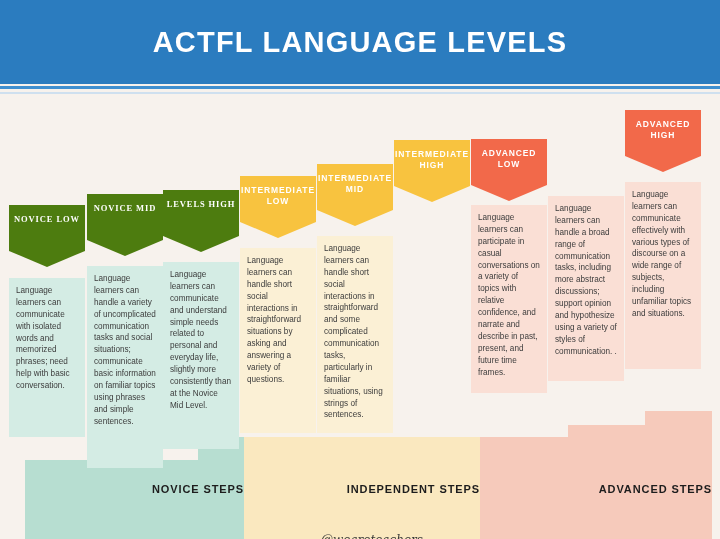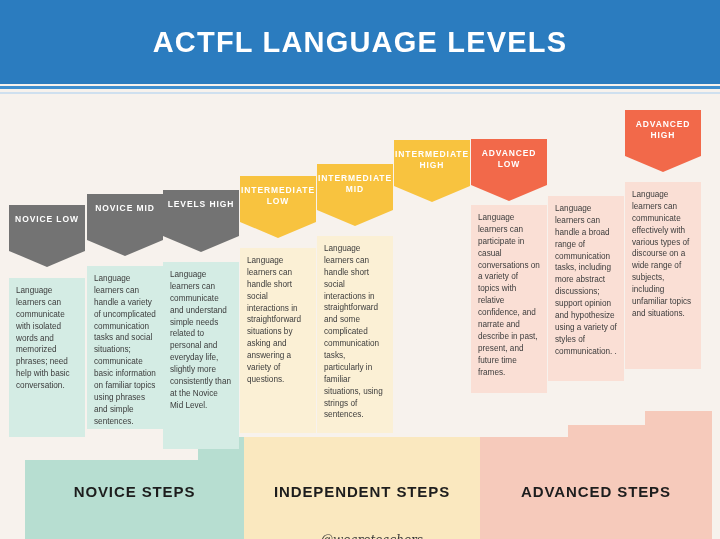--- a/index.html
+++ b/index.html
@@ -47,44 +47,44 @@
     color:#ffffff;
     font-size:8.5px;
     font-weight:bold;
     letter-spacing:0.9px;
     text-align:center;
     line-height:1.35;
     padding-top:9px;
     box-sizing:border-box;
     clip-path:polygon(0 0, 100% 0, 100% 74%, 50% 100%, 0 74%);
   }
-  .banner.teal{background:#737373;}
+  .banner.teal{background:#4d7c0f;font-family:Liberation Serif, serif;}
   .banner.yellow{background:#f8c33f;}
   .banner.orange{background:#f2694a;}
 
   .body{
     position:absolute;left:0;
     box-sizing:border-box;
     padding:7px 7px 6px 7px;
     font-size:8.2px;
     line-height:1.45;
     color:#3c3c3c;
   }
   .body.teal{background:#d4ece4;}
   .body.yellow{background:#fbf0d5;}
   .body.orange{background:#fadfd5;}
 
   
   .group-label{
     position:absolute;
-    font-size:15px;
+    font-size:11px;
     font-weight:bold;
     letter-spacing:0.9px;
     color:#1d1d1d;
-    text-align:center;
+    text-align:right;
   }
   .watermark{
     position:absolute;
     font-family:"DejaVu Serif", serif;
     font-style:italic;
     font-size:12px;
     color:#3a3a3a;
     text-align:center;
     width:220px;
   }
@@ -108,21 +108,21 @@
       <div class="stair adv" style="left: 568px; width: 77px; top: 425px; height: 114px;"></div>
       <div class="stair adv" style="left: 645px; width: 67px; top: 411px; height: 128px;"></div>
     </div>
 
   <div id="cols">
       <div class="col" style="left: 9px; top: 0px; width: 76px; height: 539px;">
         <div class="body teal" style="top: 278px; width: 76px; height: 159px;">Language learners can communicate with isolated words and memorized phrases; need help with basic conversation.</div>
         <div class="banner teal" style="top: 205px; height: 62px;">NOVICE LOW</div>
       </div>
       <div class="col" style="left: 87px; top: 0px; width: 76px; height: 539px;">
-        <div class="body teal" style="top: 266px; width: 76px; height: 163px;">Language learners can handle a variety of uncomplicated communication tasks and social situations; communicate basic information on familiar topics using phrases and simple sentences.</div>
+        <div class="body teal" style="top: 266px; width: 76px; height: 202px;">Language learners can handle a variety of uncomplicated communication tasks and social situations; communicate basic information on familiar topics using phrases and simple sentences.</div>
         <div class="banner teal" style="top: 194px; height: 62px;">NOVICE MID</div>
       </div>
       <div class="col" style="left: 163px; top: 0px; width: 76px; height: 539px;">
         <div class="body teal" style="top: 262px; width: 76px; height: 187px;">Language learners can communicate and understand simple needs related to personal and everyday life, slightly more consistently than at the Novice Mid Level.</div>
         <div class="banner teal" style="top: 190px; height: 62px;">LEVELS HIGH</div>
       </div>
       <div class="col" style="left: 240px; top: 0px; width: 76px; height: 539px;">
         <div class="body yellow" style="top: 248px; width: 76px; height: 185px;">Language learners can handle short social interactions in straightforward situations by asking and answering a variety of questions.</div>
         <div class="banner yellow" style="top: 176px; height: 62px;">INTERMEDIATE LOW</div>
       </div>

